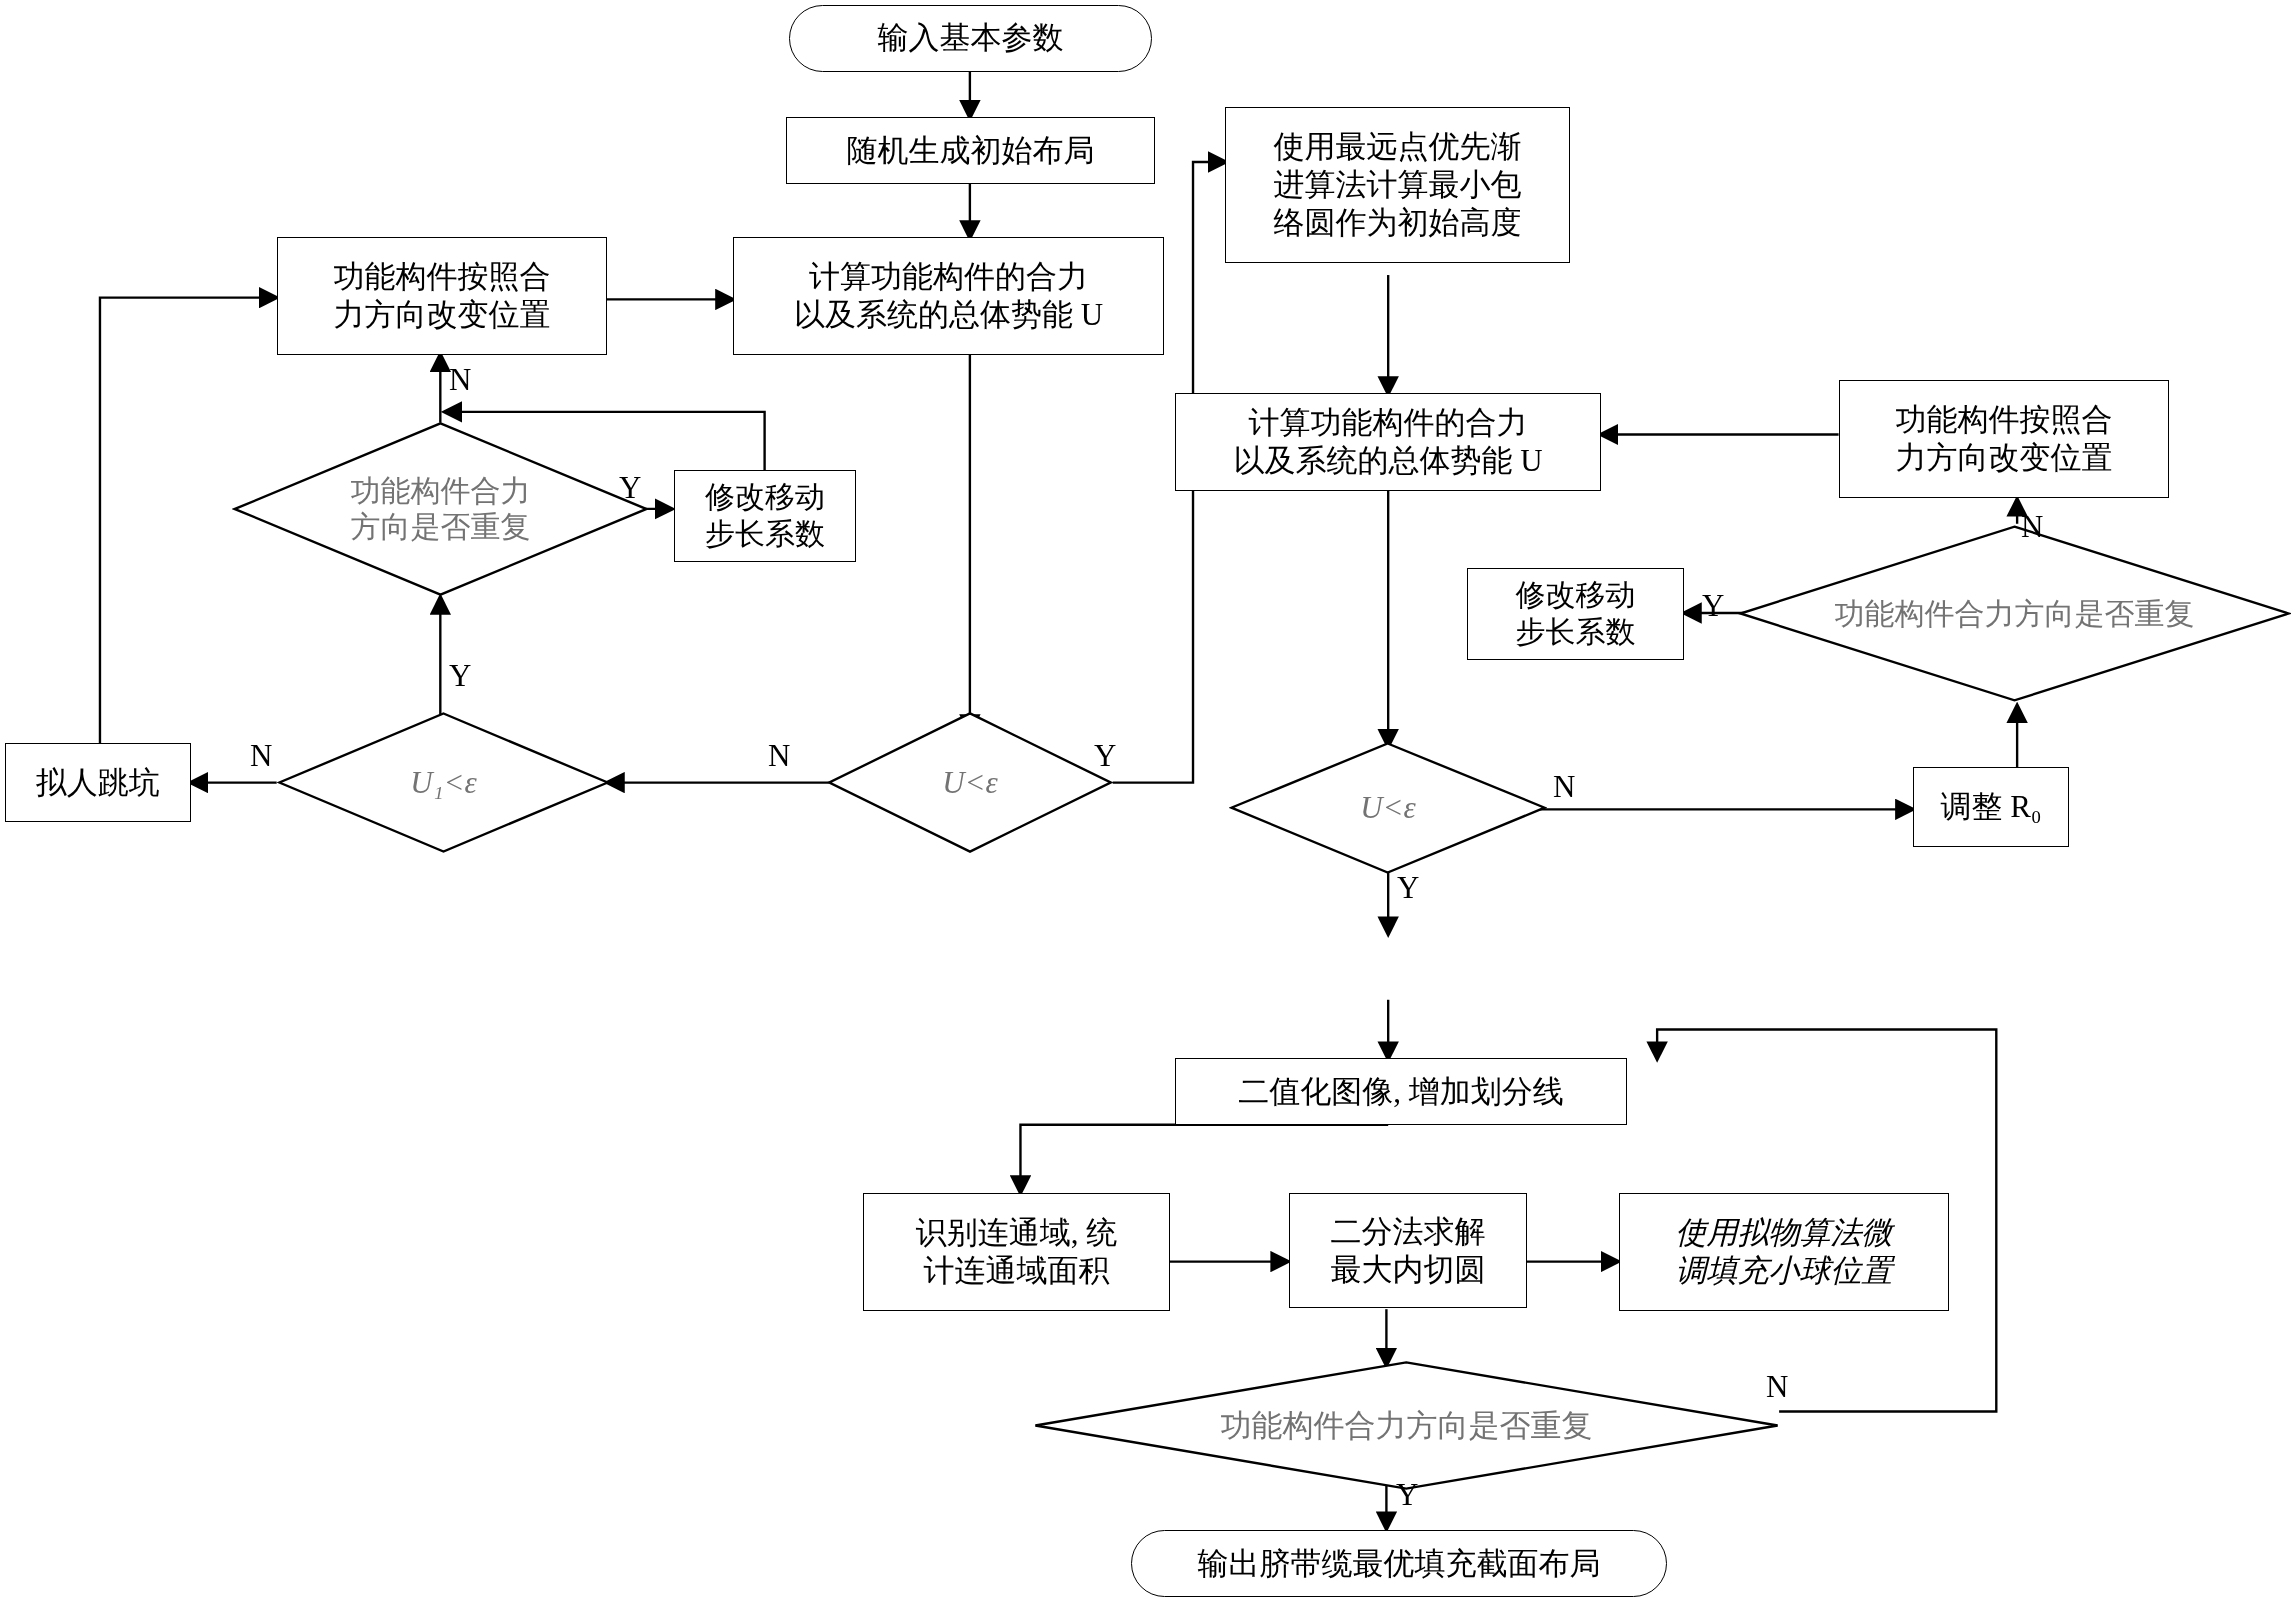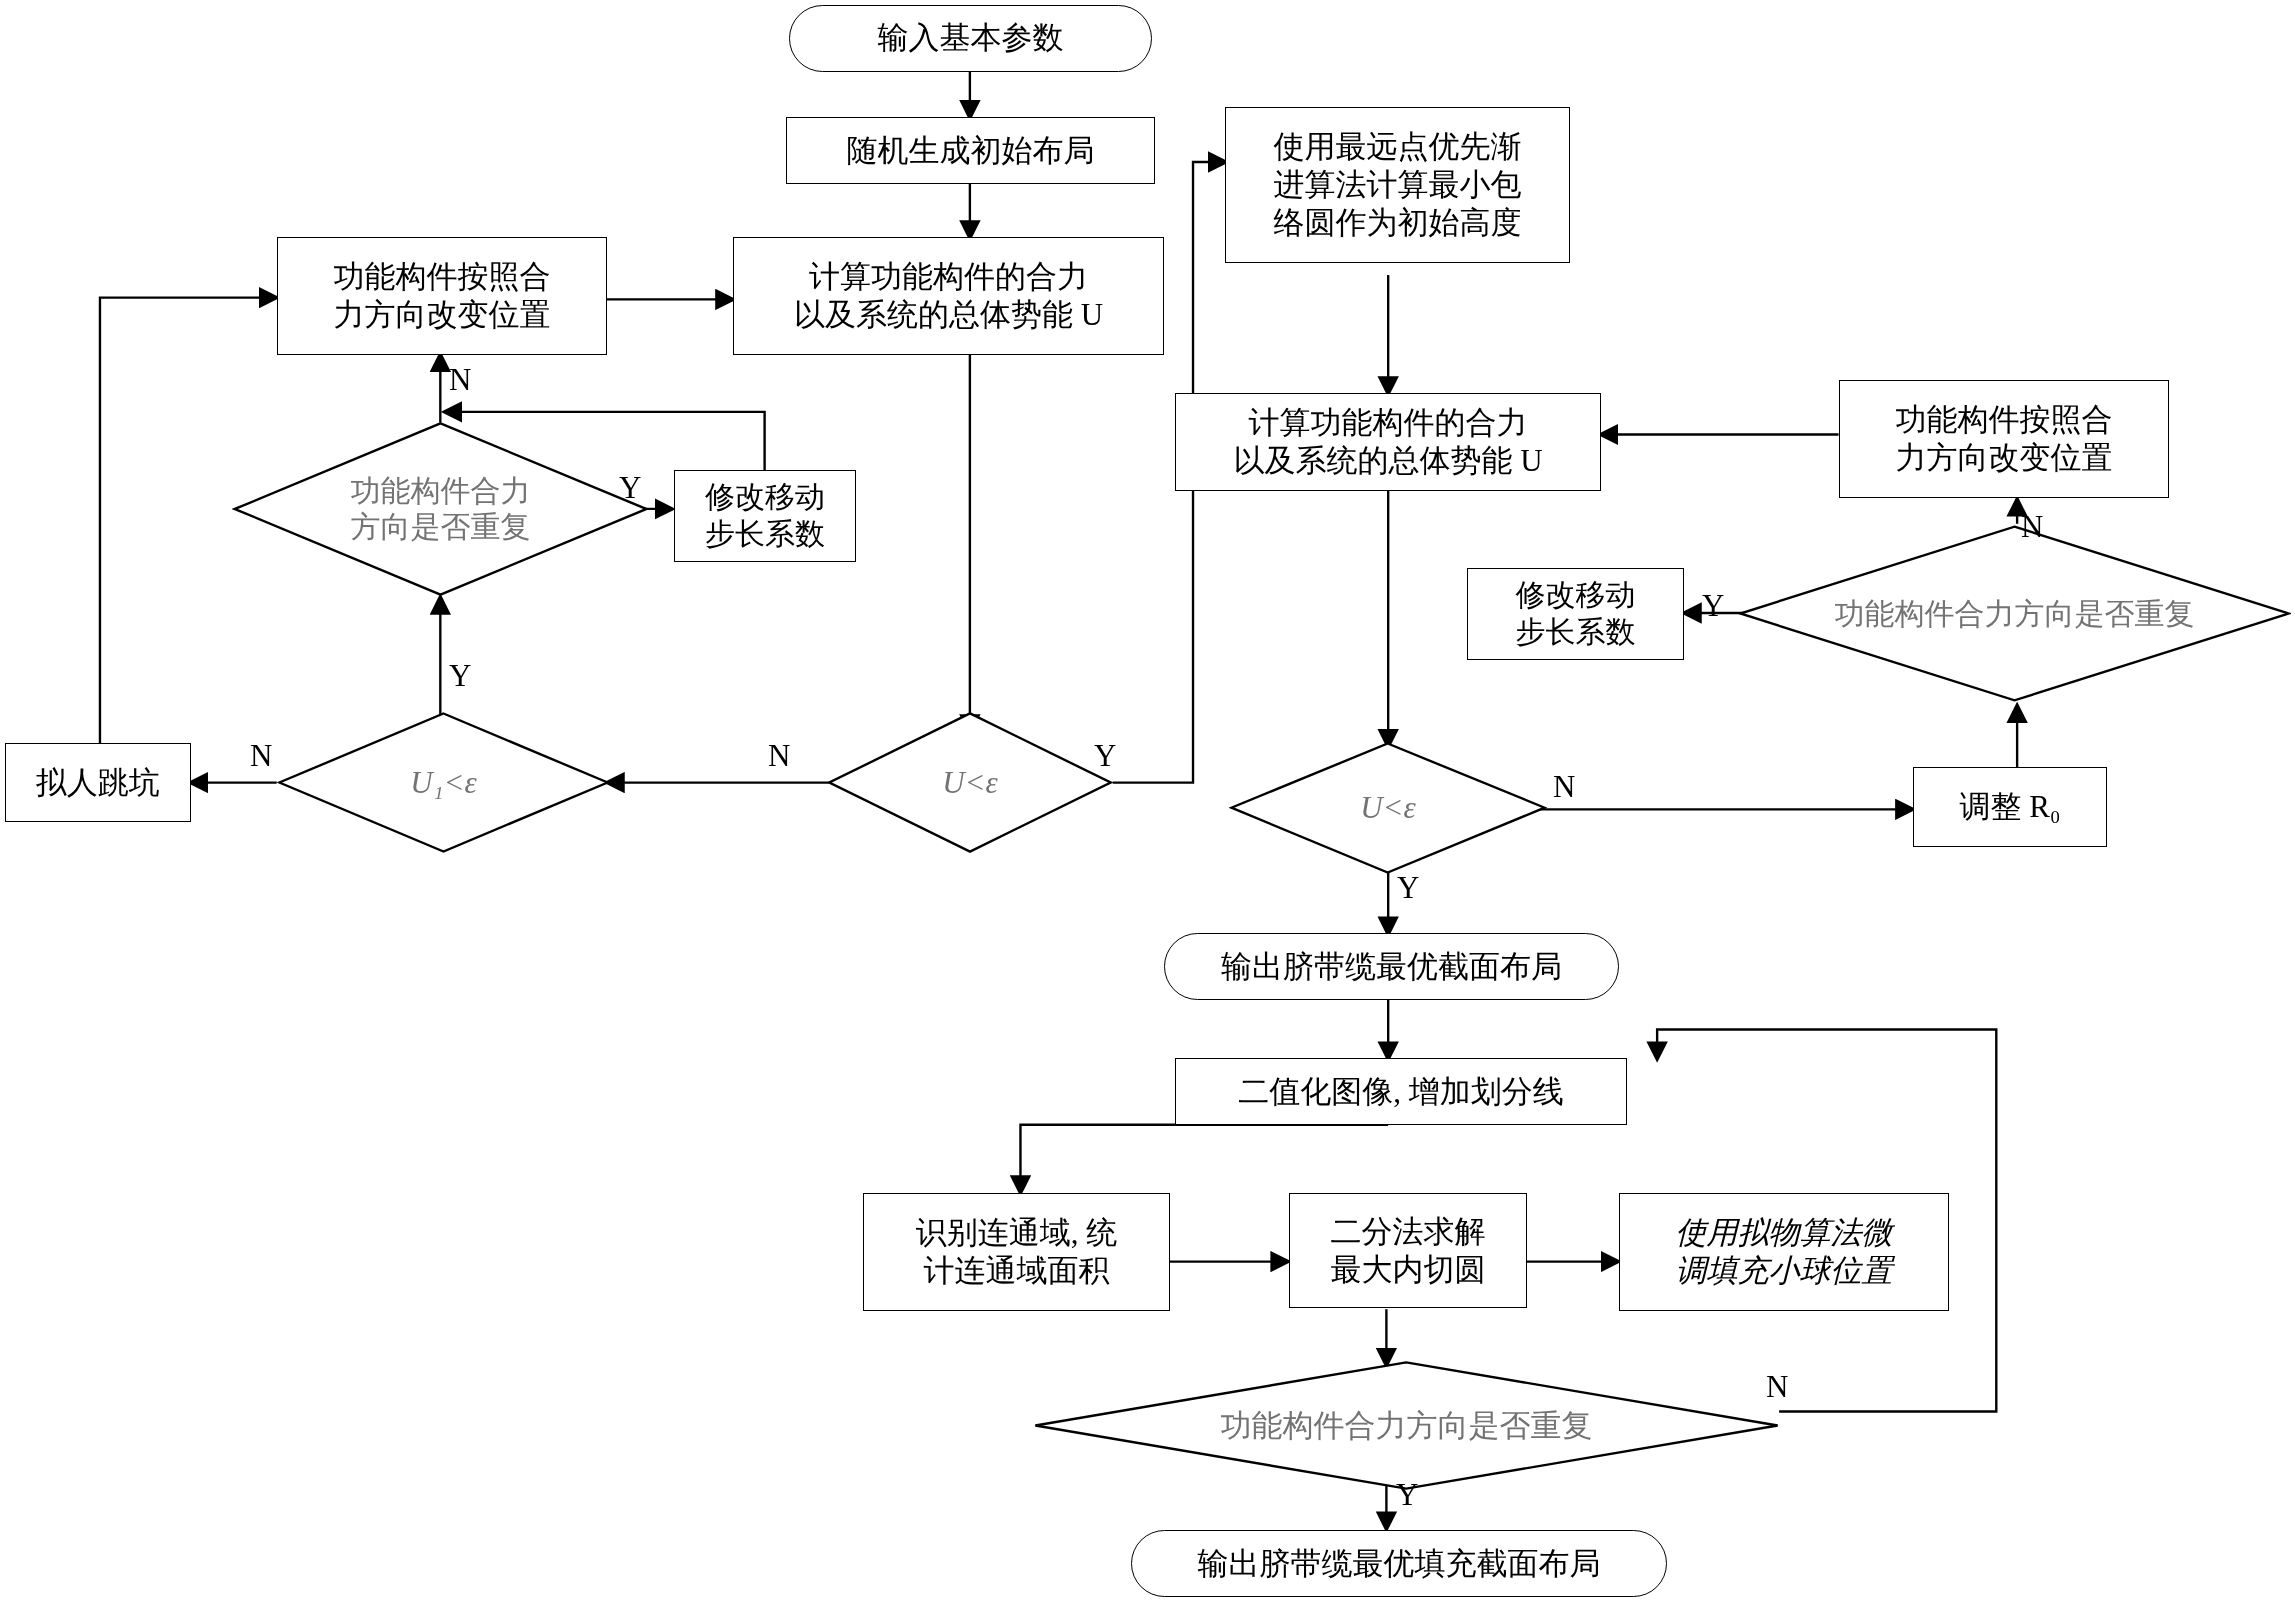--- a/index.html
+++ b/index.html
@@ -226,27 +226,24 @@
 
   <div class="diamond-wrap" style="left:1229px; top:741px; width:318px; height:134px;">
     <svg class="dia-svg" width="318" height="134" viewBox="0 0 535 225" xmlns="http://www.w3.org/2000/svg">
       <polygon points="267,4 531,112 267,221 4,112" fill="#fff" stroke="#000" stroke-width="4"></polygon>
     </svg>
     <div class="dia-label" style="font-size:31px;">
       <span class="ital">U&lt;ε</span>
     </div>
   </div>
 
-  <div class="node rect" style="left:1913px; top:767px; width:194px; height:80px; font-size:31px;">
+  <div class="node rect" style="left:1913px; top:767px; width:156px; height:80px; font-size:31px;">
     <span>调整 R₀</span>
   </div>
 
-  <div class="node term" style="left:1164px; top:933px; width:455px; height:67px; font-size:31px;">
-    <span>输出脐带缆最优截面布局</span>
-  </div>
 
   <div class="node rect" style="left:1175px; top:1058px; width:452px; height:67px; font-size:31px;">
     <span>二值化图像, 增加划分线</span>
   </div>
 
   <div class="node rect" style="left:863px; top:1193px; width:307px; height:118px; font-size:31px;">
     <span>识别连通域, 统
 计连通域面积</span>
   </div>
 

